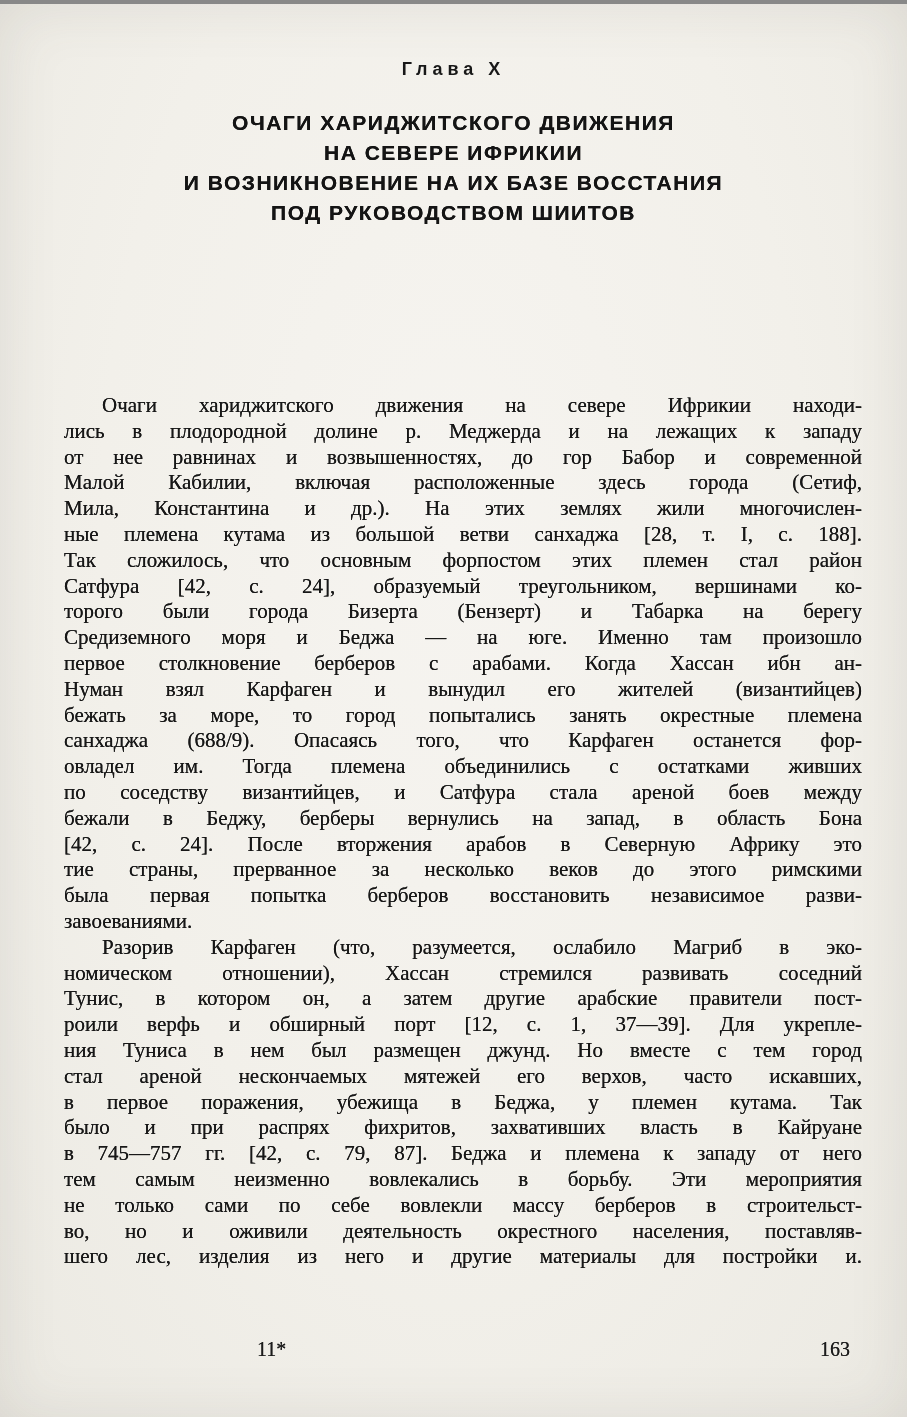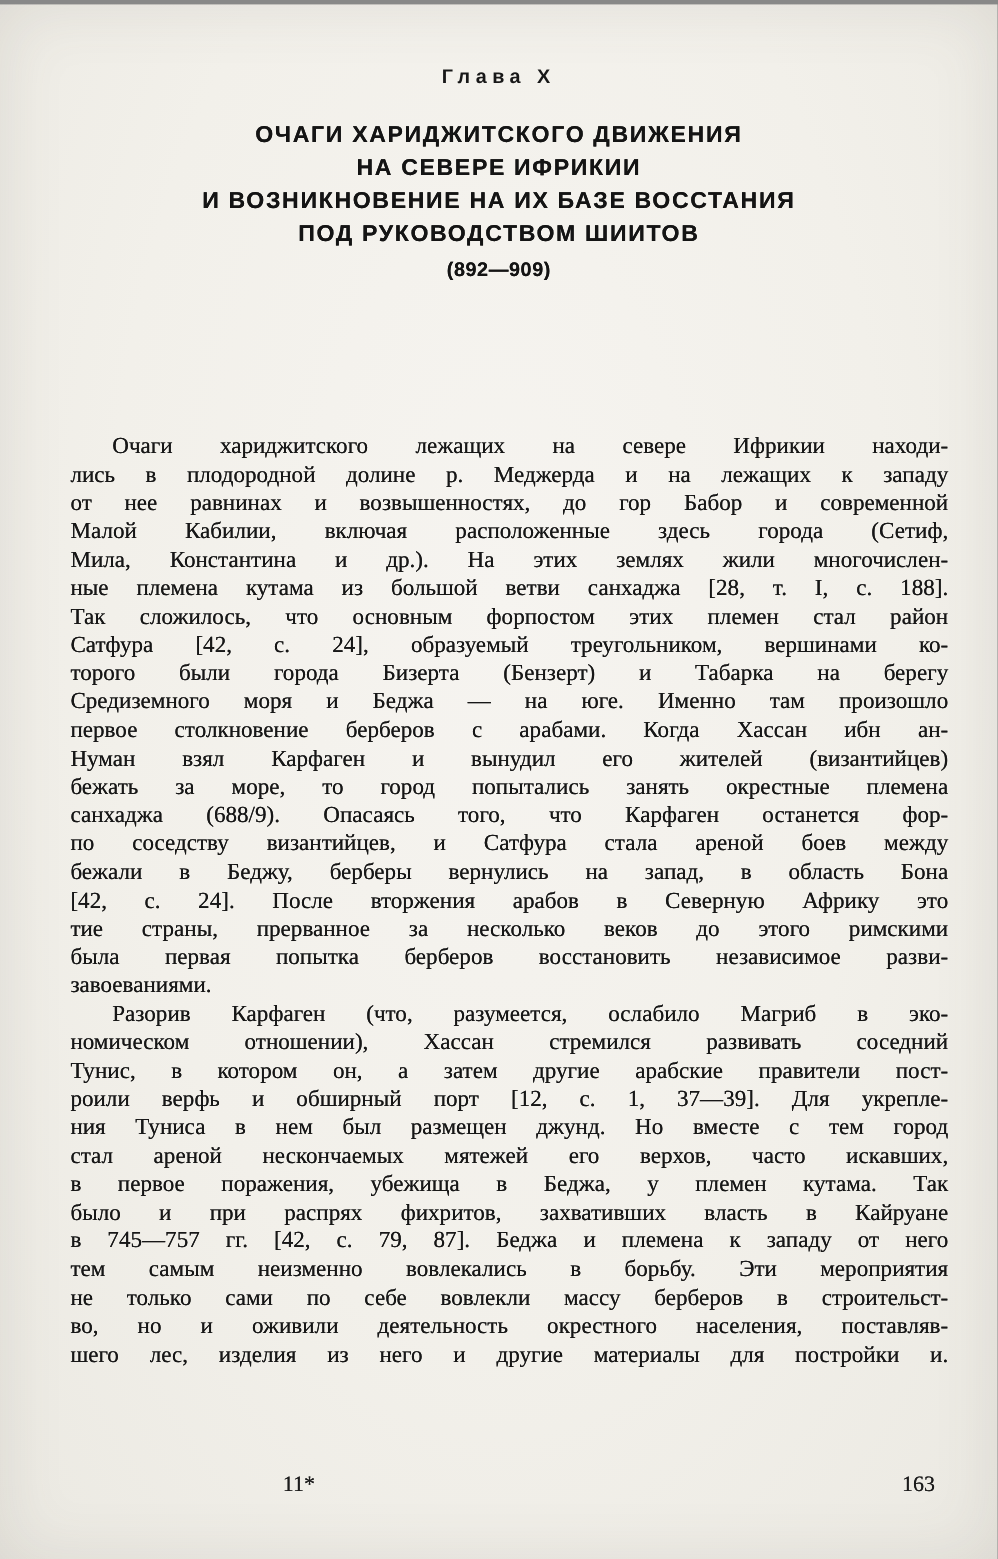--- a/index.html
+++ b/index.html
@@ -93,39 +93,39 @@
 <div class="page">
 
   <div class="heading-block">
     <div class="chapter">Глава X</div>
     <div id="title-block">
         <div class="title-line">ОЧАГИ ХАРИДЖИТСКОГО ДВИЖЕНИЯ</div>
         <div class="title-line">НА СЕВЕРЕ ИФРИКИИ</div>
         <div class="title-line">И ВОЗНИКНОВЕНИЕ НА ИХ БАЗЕ ВОССТАНИЯ</div>
         <div class="title-line">ПОД РУКОВОДСТВОМ ШИИТОВ</div>
       </div>
-    <div class="years">(892—909)</div>
   </div>
 
   <div id="body-block" class="body-block">
       <div class="para">
-        <div class="line first">Очаги хариджитского лежащих на севере Ифрикии находи-</div>
+        <div class="line first">Очаги хариджитского движения на севере Ифрикии находи-</div>
         <div class="line">лись в плодородной долине р. Меджерда и на лежащих к западу</div>
         <div class="line">от нее равнинах и возвышенностях, до гор Бабор и современной</div>
         <div class="line">Малой Кабилии, включая расположенные здесь города (Сетиф,</div>
         <div class="line">Мила, Константина и др.). На этих землях жили многочислен-</div>
         <div class="line">ные племена кутама из большой ветви санхаджа [28, т. I, с. 188].</div>
         <div class="line">Так сложилось, что основным форпостом этих племен стал район</div>
         <div class="line">Сатфура [42, с. 24], образуемый треугольником, вершинами ко-</div>
         <div class="line">торого были города Бизерта (Бензерт) и Табарка на берегу</div>
         <div class="line">Средиземного моря и Беджа — на юге. Именно там произошло</div>
         <div class="line">первое столкновение берберов с арабами. Когда Хассан ибн ан-</div>
         <div class="line">Нуман взял Карфаген и вынудил его жителей (византийцев)</div>
         <div class="line">бежать за море, то город попытались занять окрестные племена</div>
         <div class="line">санхаджа (688/9). Опасаясь того, что Карфаген останется фор-</div>
+        <div class="line">овладел им. Тогда племена объединились с остатками живших</div>
         <div class="line">по соседству византийцев, и Сатфура стала ареной боев между</div>
         <div class="line">бежали в Беджу, берберы вернулись на запад, в область Бона</div>
         <div class="line">[42, с. 24]. После вторжения арабов в Северную Африку это</div>
         <div class="line">тие страны, прерванное за несколько веков до этого римскими</div>
         <div class="line">была первая попытка берберов восстановить независимое разви-</div>
         <div class="line last-left">завоеваниями.</div>
       </div>
       <div class="para">
         <div class="line first">Разорив Карфаген (что, разумеется, ослабило Магриб в эко-</div>
         <div class="line">номическом отношении), Хассан стремился развивать соседний</div>

